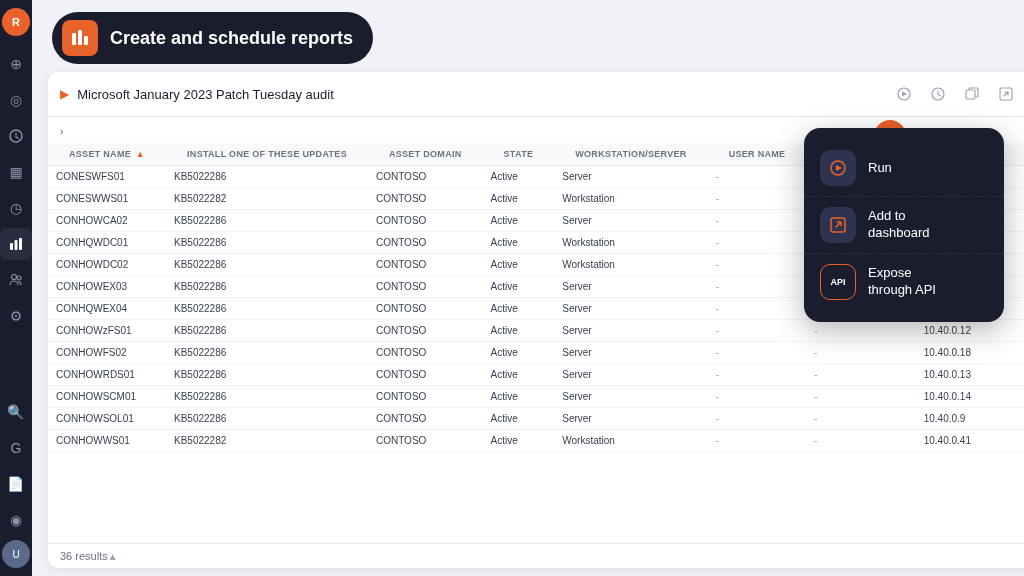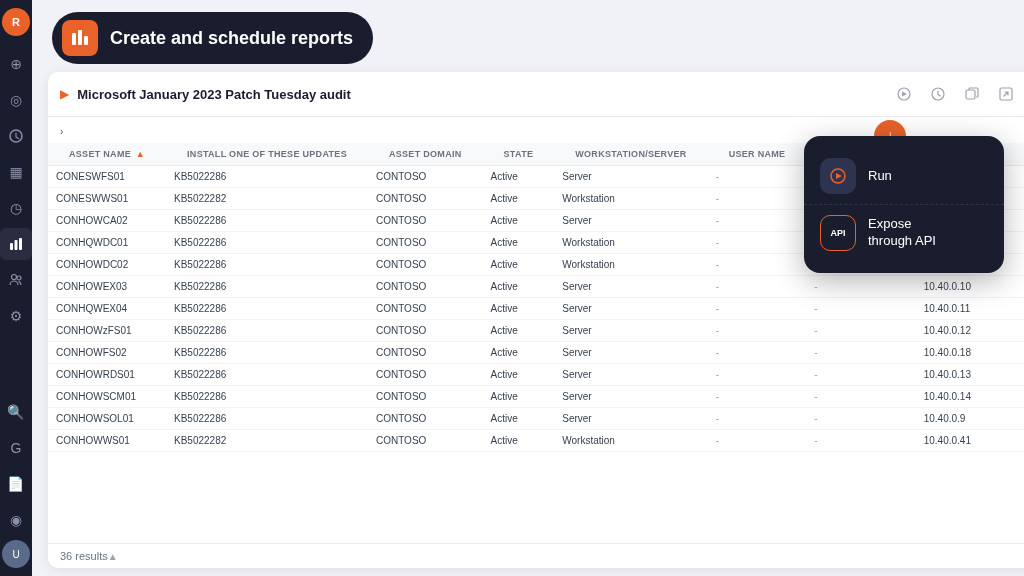--- a/index.html
+++ b/index.html
@@ -155,21 +155,21 @@
       gap: 8px;
     }
 
     .play-icon {
       color: #e8622a;
       font-size: 12px;
     }
 
     .report-title {
       font-size: 13px;
-      font-weight: 700;
+      font-weight: 400;
       color: #1a1d2e;
       flex: 1;
     }
 
     .toolbar-actions {
       display: flex;
       align-items: center;
       gap: 6px;
     }
 
@@ -278,21 +278,21 @@
 
     .results-count {
       font-size: 11px;
       color: #6b7280;
     }
 
     
     .context-menu {
       position: absolute;
       right: 20px;
-      top: 136px;
+      top: 128px;
       background: #1a1d2e;
       border-radius: 16px;
       padding: 12px 0;
       width: 200px;
       z-index: 30;
       box-shadow: 0 8px 30px rgba(0,0,0,0.3);
     }
 
     .menu-item {
       display: flex;
@@ -624,16 +624,25 @@
   <div class="menu-item">
     <div class="menu-icon-box">
       <svg width="16" height="16" viewBox="0 0 16 16" fill="none">
         <circle cx="8" cy="8" r="7" stroke="#e8622a" stroke-width="1.5"></circle>
         <path d="M6 5L12 8L6 11V5Z" fill="#e8622a"></path>
       </svg>
     </div>
     <span class="menu-label">Run</span>
   </div>
   <div class="menu-item">
+    <div class="menu-icon-box">
+      <svg width="18" height="18" viewBox="0 0 18 18" fill="none">
+        <rect x="2" y="2" width="14" height="14" rx="2" stroke="#e8622a" stroke-width="1.5"></rect>
+        <path d="M7 11L12 6M12 6H8.5M12 6v3.5" stroke="#e8622a" stroke-width="1.5" stroke-linecap="round" stroke-linejoin="round"></path>
+      </svg>
+    </div>
+    <span class="menu-label">Add to<br>dashboard</span>
+  </div>
+  <div class="menu-item">
     <div class="menu-icon-box api">API</div>
     <span class="menu-label">Expose<br>through API</span>
   </div>
 </div>
 
 </body></html>

